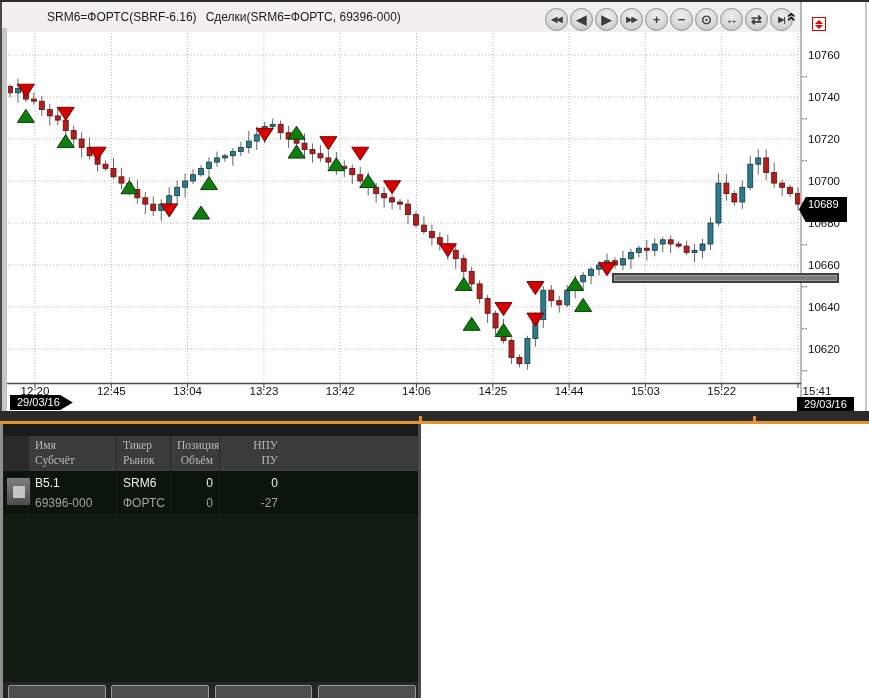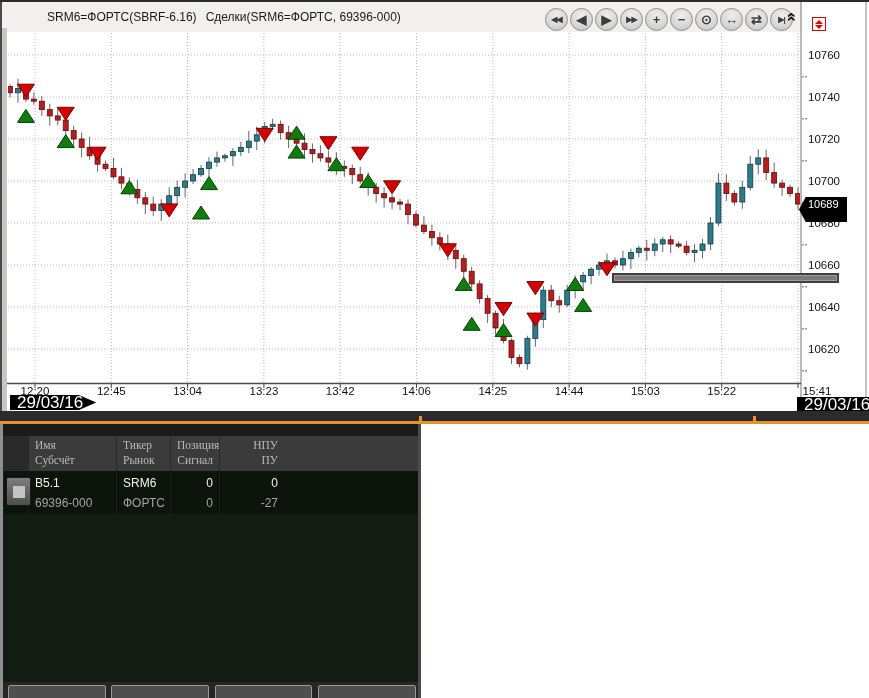--- a/index.html
+++ b/index.html
@@ -29,21 +29,21 @@
   .autoscale-btn .dn{width:0;height:0;border-left:4px solid transparent;border-right:4px solid transparent;border-top:4px solid #e00000;}
 
   svg.chart{position:absolute;left:0;top:0;width:869px;height:415px;}
   .grid{stroke:#b8b8b8;stroke-dasharray:1 2;}
   .tick{stroke:#444;}
   .xlab,.ylab{font-family:"Liberation Sans",sans-serif;font-size:11.5px;fill:#111;}
 
   .price-tag{position:absolute;left:799px;top:197px;width:48px;height:25px;background:#000;color:#fff;
       font-size:11px;line-height:15px;padding-left:9px;box-sizing:border-box;
       clip-path:polygon(0 50%,14% 0,100% 0,100% 100%,14% 100%);}
-  .date-badge{position:absolute;background:#000;color:#fff;font-size:17px;line-height:15px;padding:0 7px;}
+  .date-badge{position:absolute;background:#000;color:#fff;font-size:11px;line-height:15px;padding:0 7px;}
   .date-badge.left{left:10px;top:395px;padding-right:13px;clip-path:polygon(0 0,80% 0,100% 50%,80% 100%,0 100%);}
   .date-badge.right{left:797px;top:397px;}
 
   .trade-tooltip{position:absolute;left:612px;top:273px;width:227px;background:#7a7a7a;
       border:2px solid #3f3f3f;box-shadow:inset 0 0 0 1px #9d9d9d;box-sizing:border-box;
       padding:3px 7px;color:#000;font-size:12.5px;line-height:17px;white-space:nowrap;z-index:5;}
 
   
   .splitter{position:absolute;left:0;top:415px;width:869px;height:9px;background:#2b2b2b;}
   .splitter .orange{position:absolute;left:0;bottom:0;width:100%;height:3px;background:#e8922c;}
@@ -438,21 +438,21 @@
       <div class="hcell al">
         <div>Имя</div>
         <div>Субсчёт</div>
       </div>
       <div class="hcell al">
         <div>Тикер</div>
         <div>Рынок</div>
       </div>
       <div class="hcell ar">
         <div>Позиция</div>
-        <div>Сигнал</div>
+        <div>Объём</div>
       </div>
       <div class="hcell ar">
         <div>НПУ</div>
         <div>ПУ</div>
       </div>
     </div>
 
     <div class="tbl-row">
       <div class="cell chk-wrap">
         <div class="row-checkbox">

